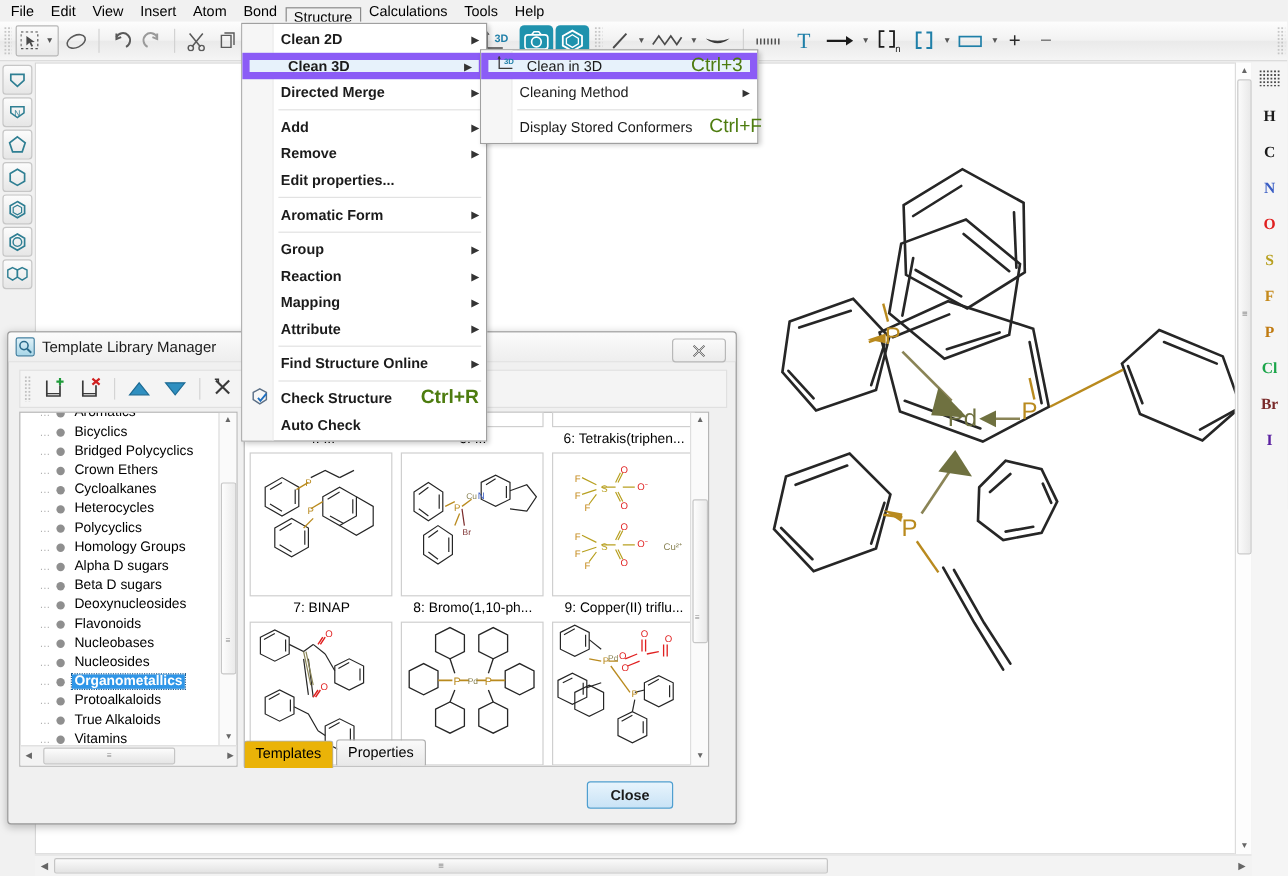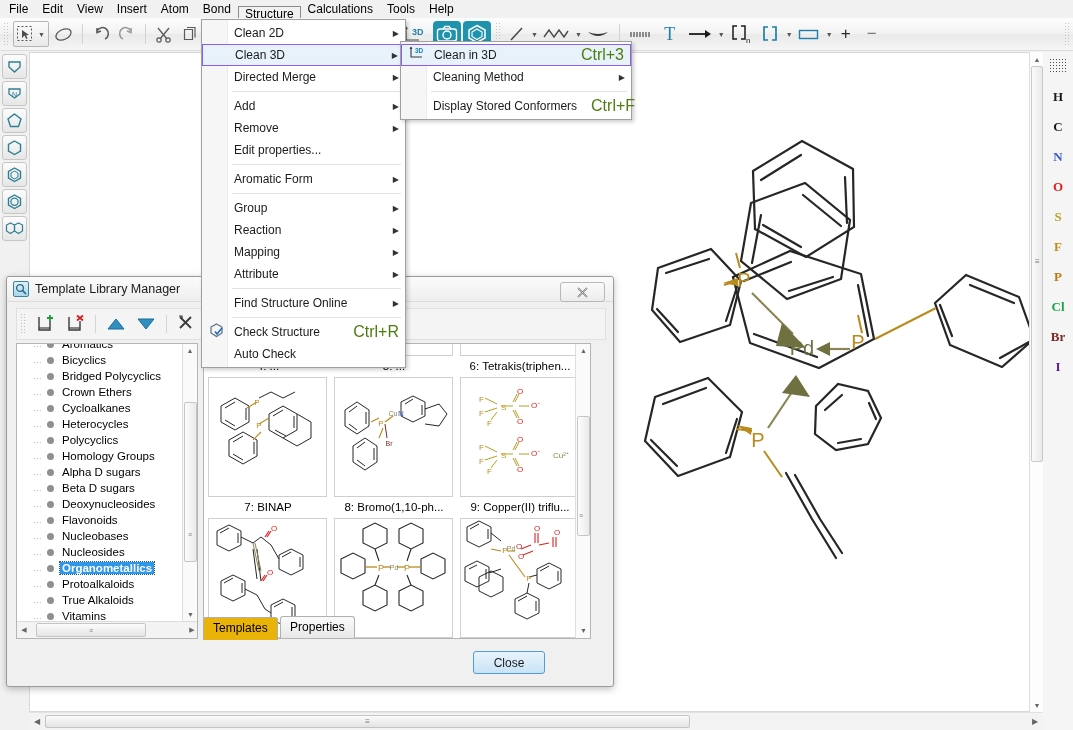--- a/index.html
+++ b/index.html
@@ -167,34 +167,34 @@
 
   
   .menu {
     position: absolute;
     background: #fff;
     border: 1px solid #a0a0a0;
     box-shadow: 2px 2px 4px rgba(0,0,0,.20);
     z-index: 60;
     padding: 2px 0;
   }
-  #structure-menu { left: 201px; top: 19px; width: 205px; }
+  #structure-menu { left: 201px; top: 19px; width: 205px; font-weight: bold; }
   #clean3d-menu   { left: 400px; top: 41px; width: 232px; }
   .menu .gutter {
     position: absolute; left: 0; top: 0; bottom: 0;
     width: 26px; background: #f6f6f6;
     border-right: 1px solid #ececec;
   }
   .mrow {
     position: relative; z-index: 2;
     display: flex; align-items: center;
     height: 22px; padding-left: 32px; padding-right: 6px;
     font-size: 12px; color: #1b1b1b;
   }
-  .mrow.hl { background: #e7f2fb; border: 1px solid #8b5cf6; height: 22px; }
+  .mrow.hl { background: #e7f2fb; border: 6px solid #8b5cf6; height: 22px; }
   .mrow.disabled { color: #a6a6a6; }
   .mrow .mlabel { flex: 1; white-space: nowrap; }
   .mrow .accel { color: #4d7c0f; font-size: 16px; margin-left: 14px; }
   .mrow .arrow { font-size: 8px; color: #333; margin-left: 10px; }
   .msep { height: 1px; background: #e2e2e2; margin: 3px 4px 3px 30px; position: relative; z-index:2;}
   .micon { position: absolute; left: 4px; width: 20px; text-align: center; }
 
   
   .dialog {
     position: absolute; left: 6px; top: 276px;
@@ -367,26 +367,26 @@
     position: relative;
   }
   .tab.active {
     background: #eab308;
     top: 1px;
     padding-bottom: 5px;
   }
   .dlg-tabs-abs { position: absolute; left: 0; top: 339px; }
 
   .dlg-footer-close {
-    position: absolute; right: 68px; bottom: 12px;
+    position: absolute; right: 52px; bottom: 12px;
     width: 72px; height: 23px;
     border: 1px solid #4f9fd0; border-radius: 3px;
     background: linear-gradient(to bottom,#e8f4fc,#c9e3f6);
     display: flex; align-items: center; justify-content: center;
-    font-size: 12px; color: #1b1b1b;
+    font-size: 12px; color: #1b1b1b; font-weight: bold;
   }
 </style>
 </head>
 <body>
 
 <div id="app">
 
   <div class="menubar">
     <div class="mi">File</div>
     <div class="mi">Edit</div>

